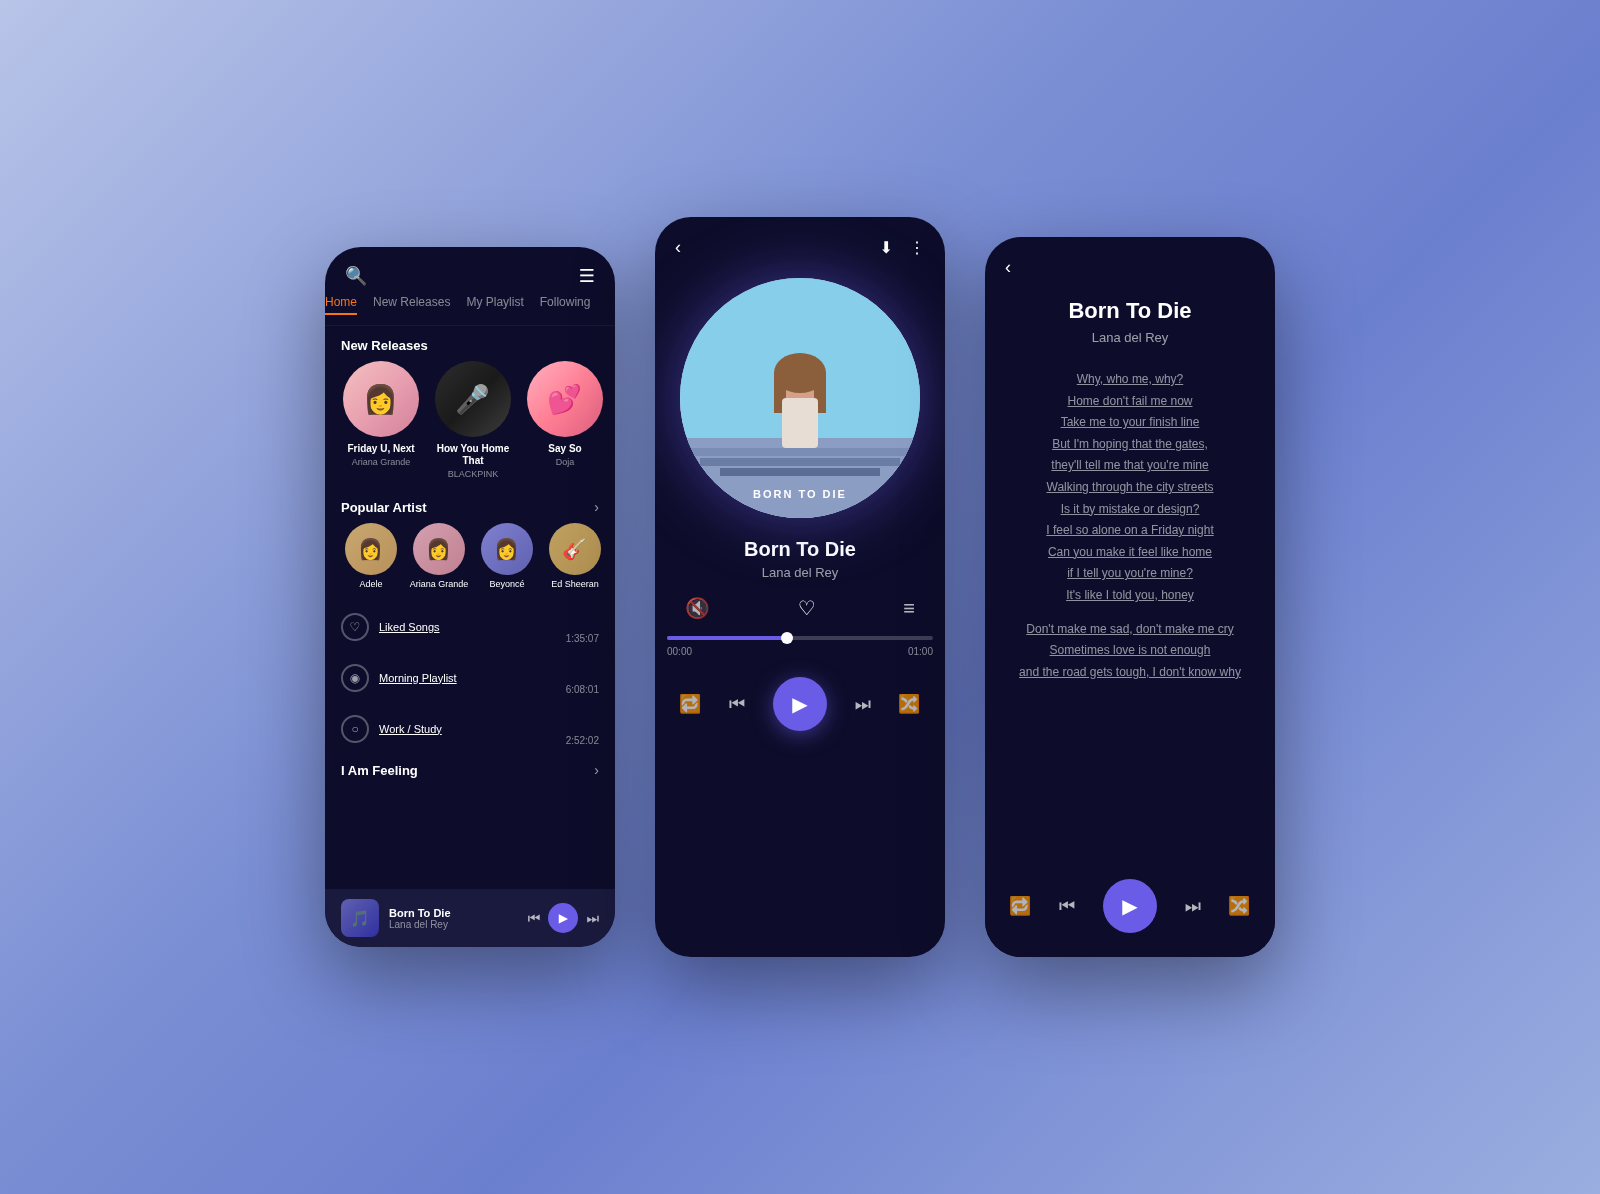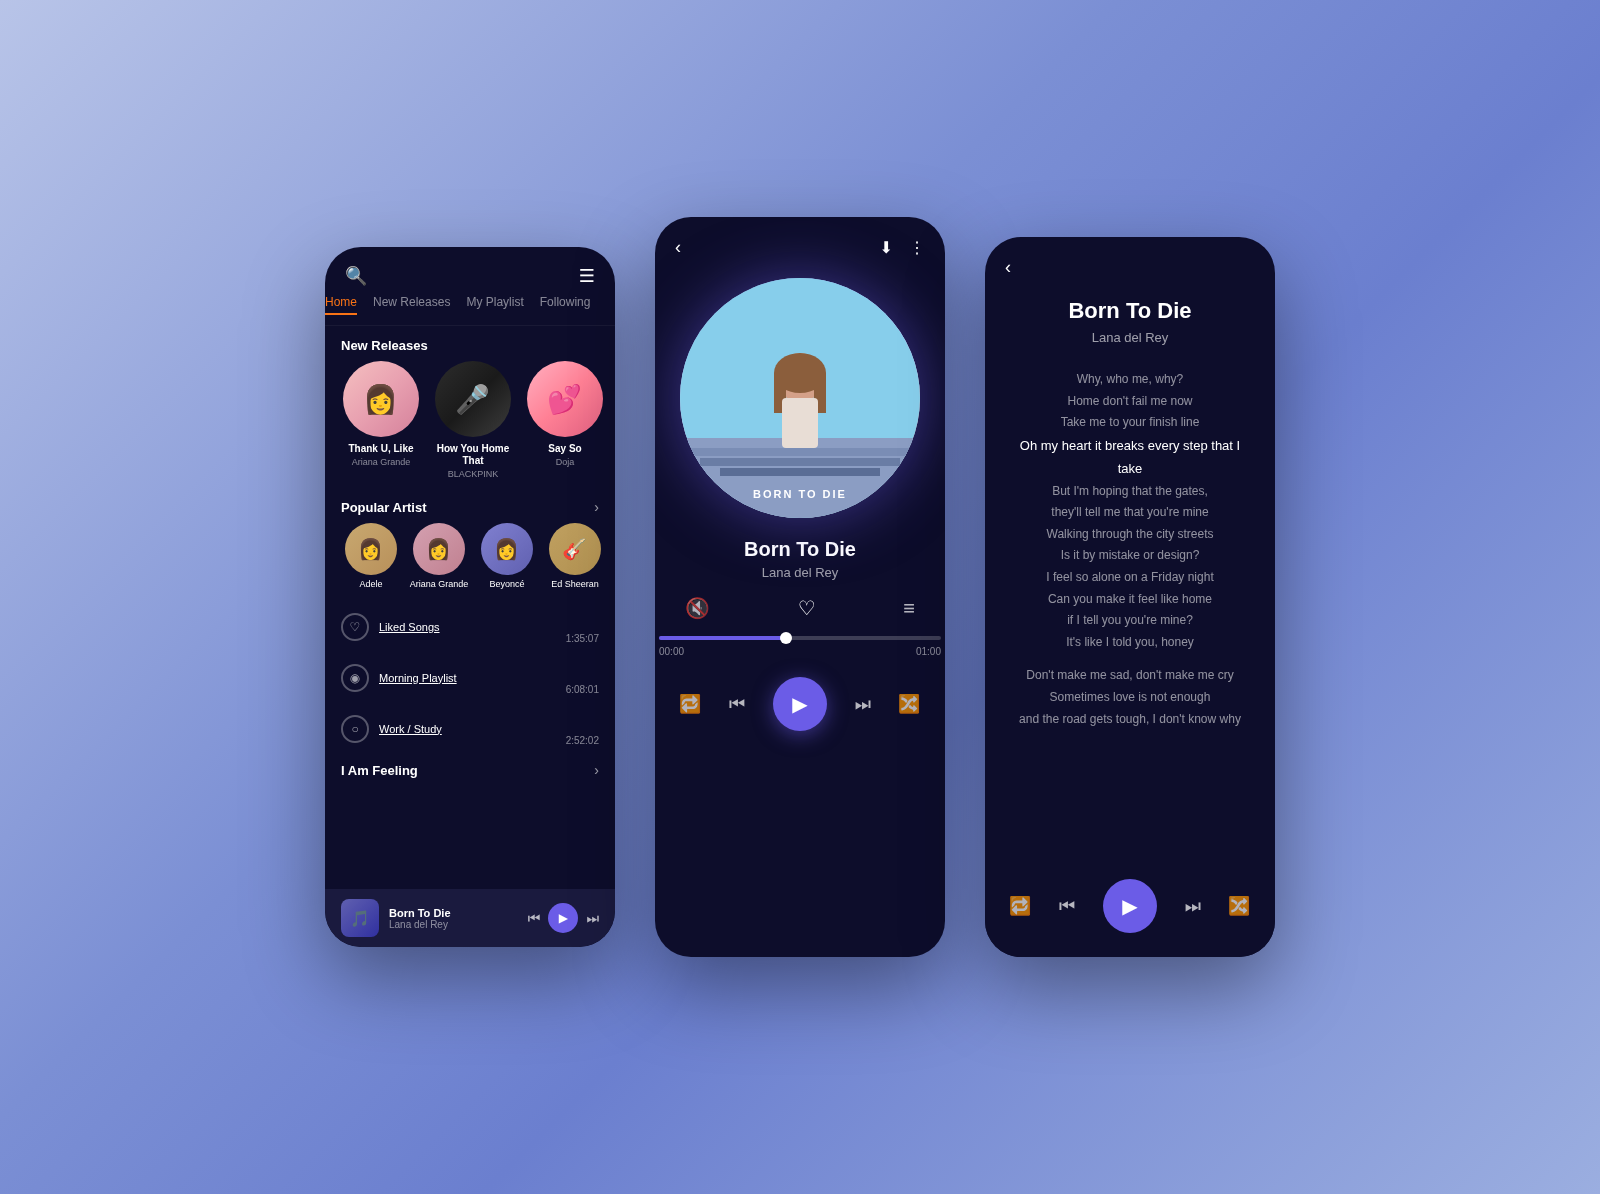--- a/index.html
+++ b/index.html
@@ -299,21 +299,21 @@
 
     .p2-actions {
       display: flex;
       justify-content: space-between;
       align-items: center;
       padding: 0 30px 16px;
     }
     .p2-action-btn { color: rgba(255,255,255,0.7); font-size: 20px; cursor: pointer; }
     .p2-heart { color: #fff; font-size: 20px; cursor: pointer; }
 
-    .p2-progress-container { padding: 0 4px 8px; }
+    .p2-progress-container { padding: 0 12px 8px; }
     .p2-progress-bar {
       width: 100%;
       height: 4px;
       background: rgba(255,255,255,0.2);
       border-radius: 2px;
       position: relative;
       margin-bottom: 6px;
     }
     .p2-progress-fill {
       height: 100%;
@@ -383,20 +383,21 @@
     .p3-lyrics {
       text-align: center;
       padding: 0 24px;
       overflow: hidden;
       height: 360px;
     }
     .p3-lyric-line {
       color: rgba(255,255,255,0.55);
       font-size: 12px;
       line-height: 1.8;
+      text-decoration: underline;
     }
     .p3-lyric-line.bold {
       color: #fff;
       font-weight: 500;
       font-size: 13px;
     }
     .p3-lyric-break { height: 12px; }
 
     .p3-controls {
       position: absolute;
@@ -440,21 +441,21 @@
     <span class="p1-nav-item">Following</span>
   </div>
 
   <div class="p1-section-title">New Releases</div>
 
   <div class="p1-new-releases">
     <div class="p1-release-item">
       <div class="p1-album-art">
         <div class="p1-album-art-inner art-ariana">👩</div>
       </div>
-      <div class="p1-release-name">Thank U, Like</div>
+      <div class="p1-release-name">Friday U, Next</div>
       <div class="p1-release-artist">Ariana Grande</div>
     </div>
     <div class="p1-release-item">
       <div class="p1-album-art">
         <div class="p1-album-art-inner art-blackpink">🎤</div>
       </div>
       <div class="p1-release-name">How You Home That</div>
       <div class="p1-release-artist">BLACKPINK</div>
     </div>
     <div class="p1-release-item">
@@ -613,21 +614,20 @@
 
   <div class="p3-song-info">
     <div class="p3-song-title">Born To Die</div>
     <div class="p3-song-artist">Lana del Rey</div>
   </div>
 
   <div class="p3-lyrics">
     <div class="p3-lyric-line">Why, who me, why?</div>
     <div class="p3-lyric-line">Home don't fail me now</div>
     <div class="p3-lyric-line">Take me to your finish line</div>
-    <div class="p3-lyric-line bold">Oh my heart it breaks every step that I take</div>
     <div class="p3-lyric-line">But I'm hoping that the gates,</div>
     <div class="p3-lyric-line">they'll tell me that you're mine</div>
     <div class="p3-lyric-line">Walking through the city streets</div>
     <div class="p3-lyric-line">Is it by mistake or design?</div>
     <div class="p3-lyric-line">I feel so alone on a Friday night</div>
     <div class="p3-lyric-line">Can you make it feel like home</div>
     <div class="p3-lyric-line">if I tell you you're mine?</div>
     <div class="p3-lyric-line">It's like I told you, honey</div>
     <div class="p3-lyric-break"></div>
     <div class="p3-lyric-line">Don't make me sad, don't make me cry</div>

